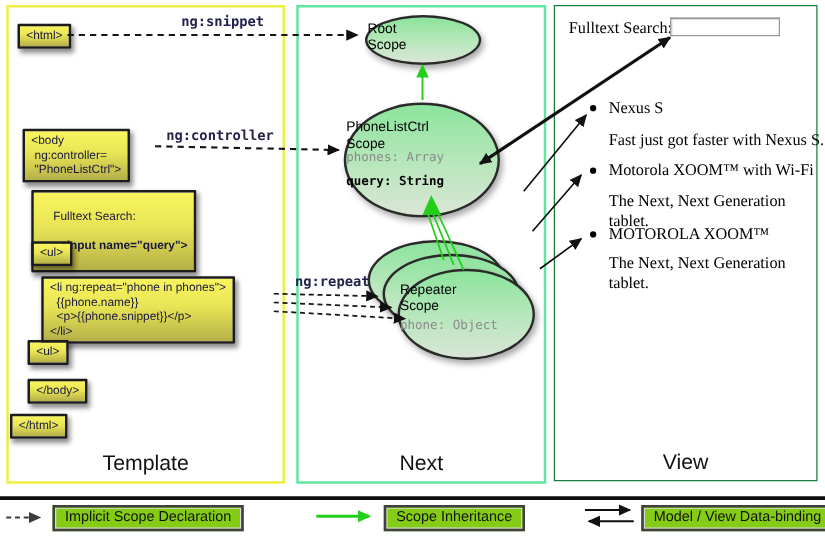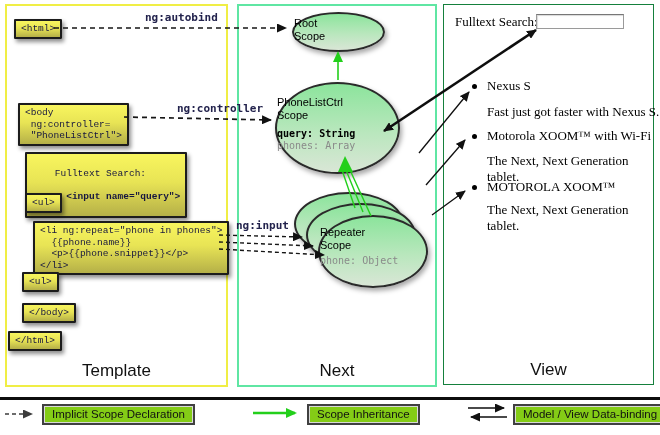--- a/index.html
+++ b/index.html
@@ -4,21 +4,21 @@
 <style>
   html,body{margin:0;padding:0;background:#fff;}
   #stage{position:relative;width:660px;height:435px;background:#fff;overflow:hidden;
          font-family:"Liberation Sans",sans-serif;}
   .panel{position:absolute;top:4px;height:379px;background:#fff;}
   .panel-label{position:absolute;bottom:4px;left:0;right:0;text-align:center;
                font-size:17px;color:#111;}
   .codebox{position:absolute;background:linear-gradient(180deg,#f8f55e 0%,#e8e455 45%,#b5b048 100%);
            border:2px solid #1c1c1c;border-radius:1px;
            box-shadow:2px 3px 4px rgba(0,0,0,.45);
-           font-family:Liberation Mono, monospace;font-size:9.5px;line-height:11.5px;
+           font-family:Liberation Sans, sans-serif;font-size:9.5px;line-height:11.5px;
            color:#16163f;padding:2px 5px;white-space:pre;}
   .codebox b{font-weight:bold;}
   .conn-label{position:absolute;font-family:"DejaVu Sans Mono",monospace;font-weight:bold;
               font-size:11px;color:#23234d;white-space:pre;}
   .oval{position:absolute;border:2px solid #2a2a2a;border-radius:50%;
         background:linear-gradient(180deg,#8ce49c 0%,#b9e7bd 55%,#d9e6d6 100%);
         box-shadow:2px 3px 5px rgba(0,0,0,.35);text-align:left;}
   .oval-title{font-size:11px;line-height:12.5px;color:#000;white-space:pre;}
   .oval-prop{font-family:"DejaVu Sans Mono",monospace;font-size:10px;line-height:12px;}
   .prop-bold{font-weight:bold;color:#000;}
@@ -59,34 +59,34 @@
   </div>
   <div class="codebox" style="left:25px;top:193px;">&lt;ul&gt;</div>
   <div class="codebox" style="left:33px;top:221px;">&lt;li ng:repeat="phone in phones"&gt;
   {{phone.name}}
   &lt;p&gt;{{phone.snippet}}&lt;/p&gt;
 &lt;/li&gt;</div>
   <div class="codebox" style="left:22px;top:272px;">&lt;ul&gt;</div>
   <div class="codebox" style="left:22px;top:303px;">&lt;/body&gt;</div>
   <div class="codebox" style="left:8px;top:331px;">&lt;/html&gt;</div>
 
-  <div class="conn-label" style="left:145px;top:11px;">ng:autobind</div>
-  <div class="conn-label" style="left:133px;top:102px;margin-left:44px;">ng:controller</div>
-  <div class="conn-label" style="left:236px;top:219px;">ng:input</div>
+  <div class="conn-label" style="left:145px;top:11px;">ng:snippet</div>
+  <div class="conn-label" style="left:133px;top:102px;">ng:controller</div>
+  <div class="conn-label" style="left:236px;top:219px;">ng:repeat</div>
 
   <div class="oval" style="left:292px;top:12px;width:89px;height:33px;padding-top:3px;">
     <div class="oval-title">Root
 Scope</div>
   </div>
 
   <div class="oval" style="left:275px;top:82px;width:121px;height:76px;padding-top:12px;">
     <div class="oval-title">PhoneListCtrl
 Scope</div>
+    <div class="oval-prop prop-gray">phones: Array</div>
     <div class="oval-prop prop-bold" style="margin-top:7px;">query: String</div>
-    <div class="oval-prop prop-gray">phones: Array</div>
   </div>
 
   <div class="oval" style="left:294px;top:192px;width:106px;height:60px;"></div>
   <div class="oval" style="left:306px;top:203px;width:106px;height:60px;"></div>
   <div class="oval" style="left:318px;top:215px;width:106px;height:60px;padding-top:9px;">
     <div class="oval-title">Repeater
 Scope</div>
     <div class="oval-prop prop-gray" style="margin-top:4px;">phone: Object</div>
   </div>
 

